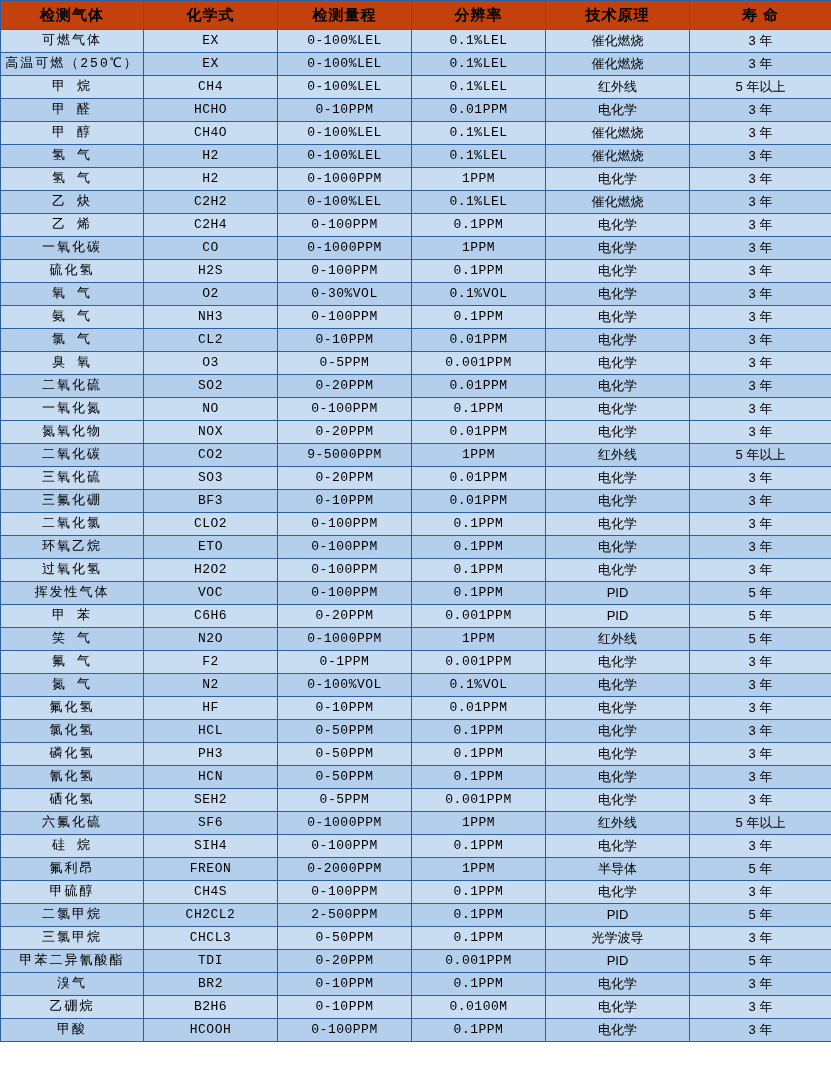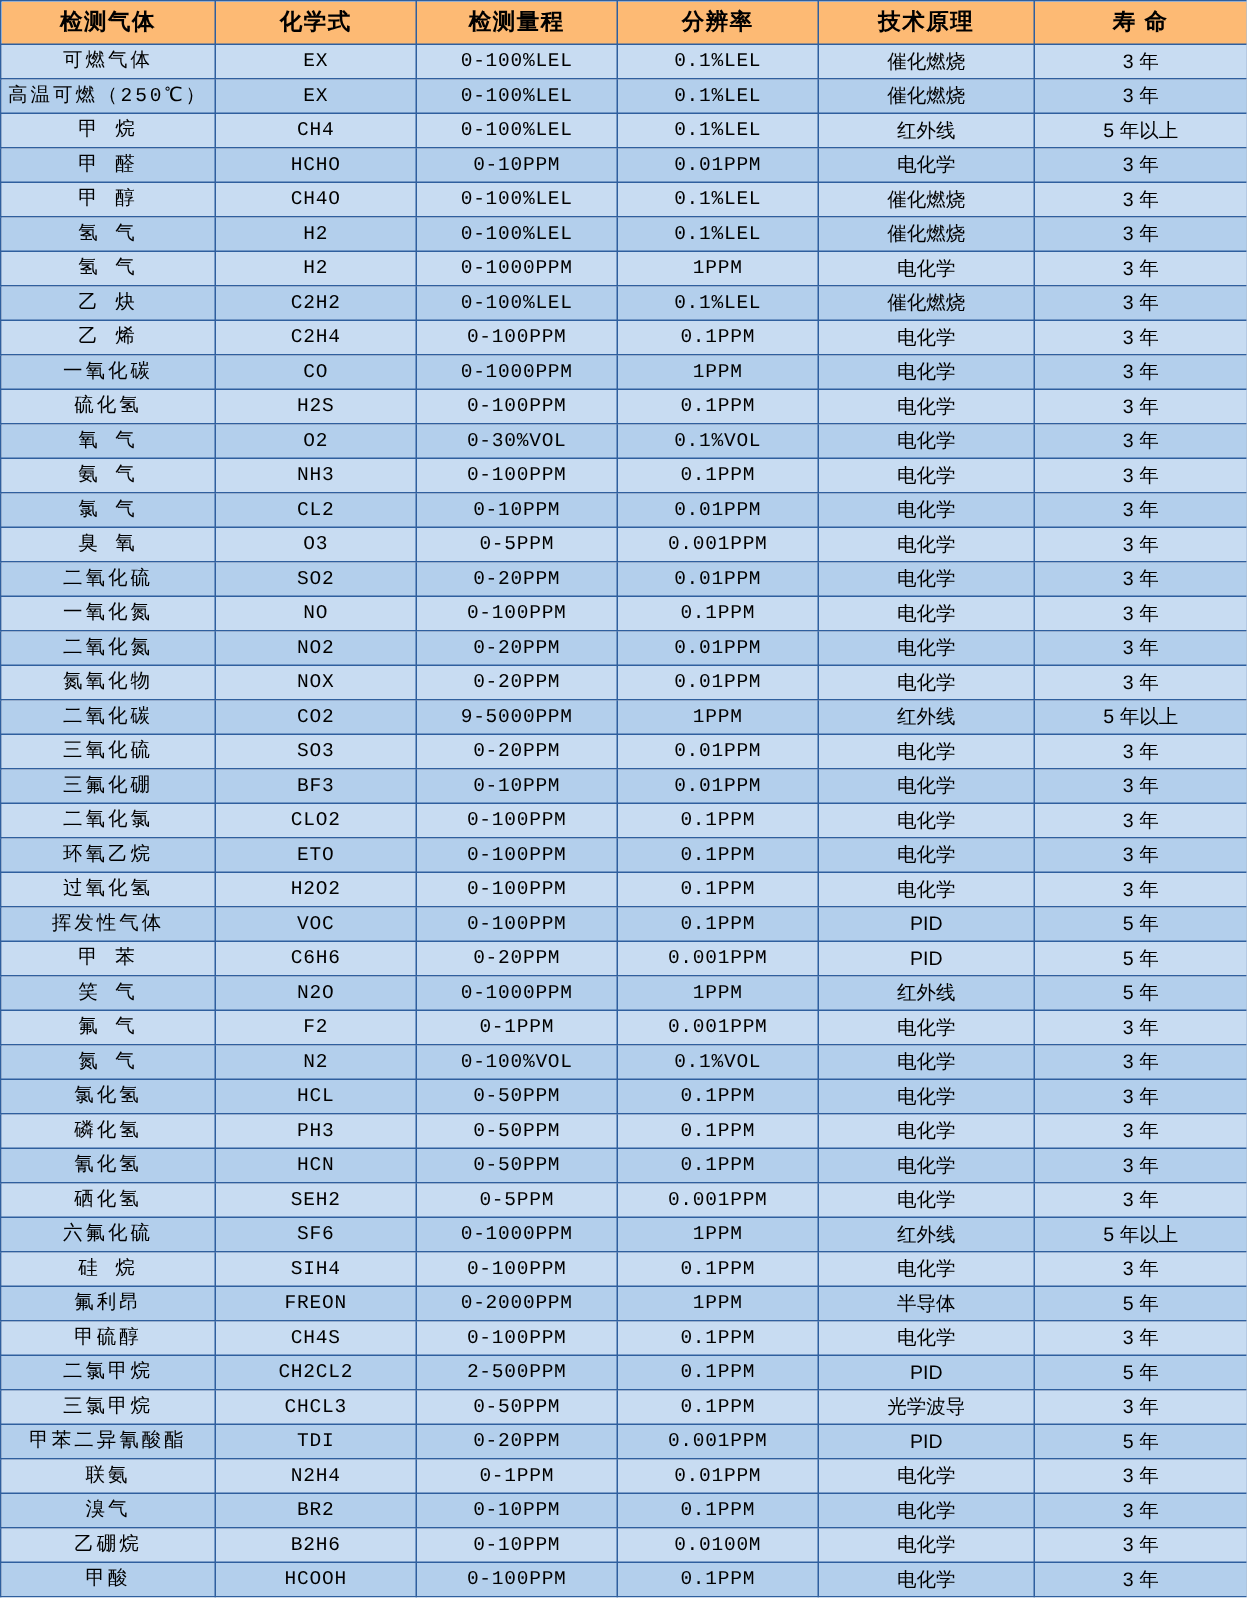--- a/index.html
+++ b/index.html
@@ -29,21 +29,21 @@
     text-align: center;
     vertical-align: middle;
     color: #000000;
     padding: 0;
     height: 22px;
     line-height: 20px;
     white-space: nowrap;
     overflow: hidden;
   }
   table.gas-table thead th {
-    background: #fdba74;
+    background: #c2410c;
     font-size: 15px;
     font-weight: bold;
     height: 28px;
     letter-spacing: 1px;
   }
   table.gas-table tbody td {
     font-size: 13px;
   }
   table.gas-table tbody tr td:nth-child(1) {
     letter-spacing: 2px;
@@ -213,28 +213,20 @@
         <td>3 年</td>
       </tr>
       <tr class="odd">
         <td>一氧化氮</td>
         <td class="mono">NO</td>
         <td class="mono">0-100PPM</td>
         <td class="mono">0.1PPM</td>
         <td>电化学</td>
         <td>3 年</td>
       </tr>
-      <tr class="even">
-        <td>二氧化氮</td>
-        <td class="mono">NO2</td>
-        <td class="mono">0-20PPM</td>
-        <td class="mono">0.01PPM</td>
-        <td>电化学</td>
-        <td>3 年</td>
-      </tr>
       <tr class="odd">
         <td>氮氧化物</td>
         <td class="mono">NOX</td>
         <td class="mono">0-20PPM</td>
         <td class="mono">0.01PPM</td>
         <td>电化学</td>
         <td>3 年</td>
       </tr>
       <tr class="even">
         <td>二氧化碳</td>
@@ -317,20 +309,28 @@
         <td>3 年</td>
       </tr>
       <tr class="even">
         <td>氮 气</td>
         <td class="mono">N2</td>
         <td class="mono">0-100%VOL</td>
         <td class="mono">0.1%VOL</td>
         <td>电化学</td>
         <td>3 年</td>
       </tr>
+      <tr class="odd">
+        <td>氟化氢</td>
+        <td class="mono">HF</td>
+        <td class="mono">0-10PPM</td>
+        <td class="mono">0.01PPM</td>
+        <td>电化学</td>
+        <td>3 年</td>
+      </tr>
       <tr class="even">
         <td>氯化氢</td>
         <td class="mono">HCL</td>
         <td class="mono">0-50PPM</td>
         <td class="mono">0.1PPM</td>
         <td>电化学</td>
         <td>3 年</td>
       </tr>
       <tr class="odd">
         <td>磷化氢</td>
@@ -405,28 +405,20 @@
         <td>3 年</td>
       </tr>
       <tr class="even">
         <td>甲苯二异氰酸酯</td>
         <td class="mono">TDI</td>
         <td class="mono">0-20PPM</td>
         <td class="mono">0.001PPM</td>
         <td>PID</td>
         <td>5 年</td>
       </tr>
-      <tr class="odd">
-        <td>联氨</td>
-        <td class="mono">N2H4</td>
-        <td class="mono">0-1PPM</td>
-        <td class="mono">0.01PPM</td>
-        <td>电化学</td>
-        <td>3 年</td>
-      </tr>
       <tr class="even">
         <td>溴气</td>
         <td class="mono">BR2</td>
         <td class="mono">0-10PPM</td>
         <td class="mono">0.1PPM</td>
         <td>电化学</td>
         <td>3 年</td>
       </tr>
       <tr class="odd">
         <td>乙硼烷</td>

